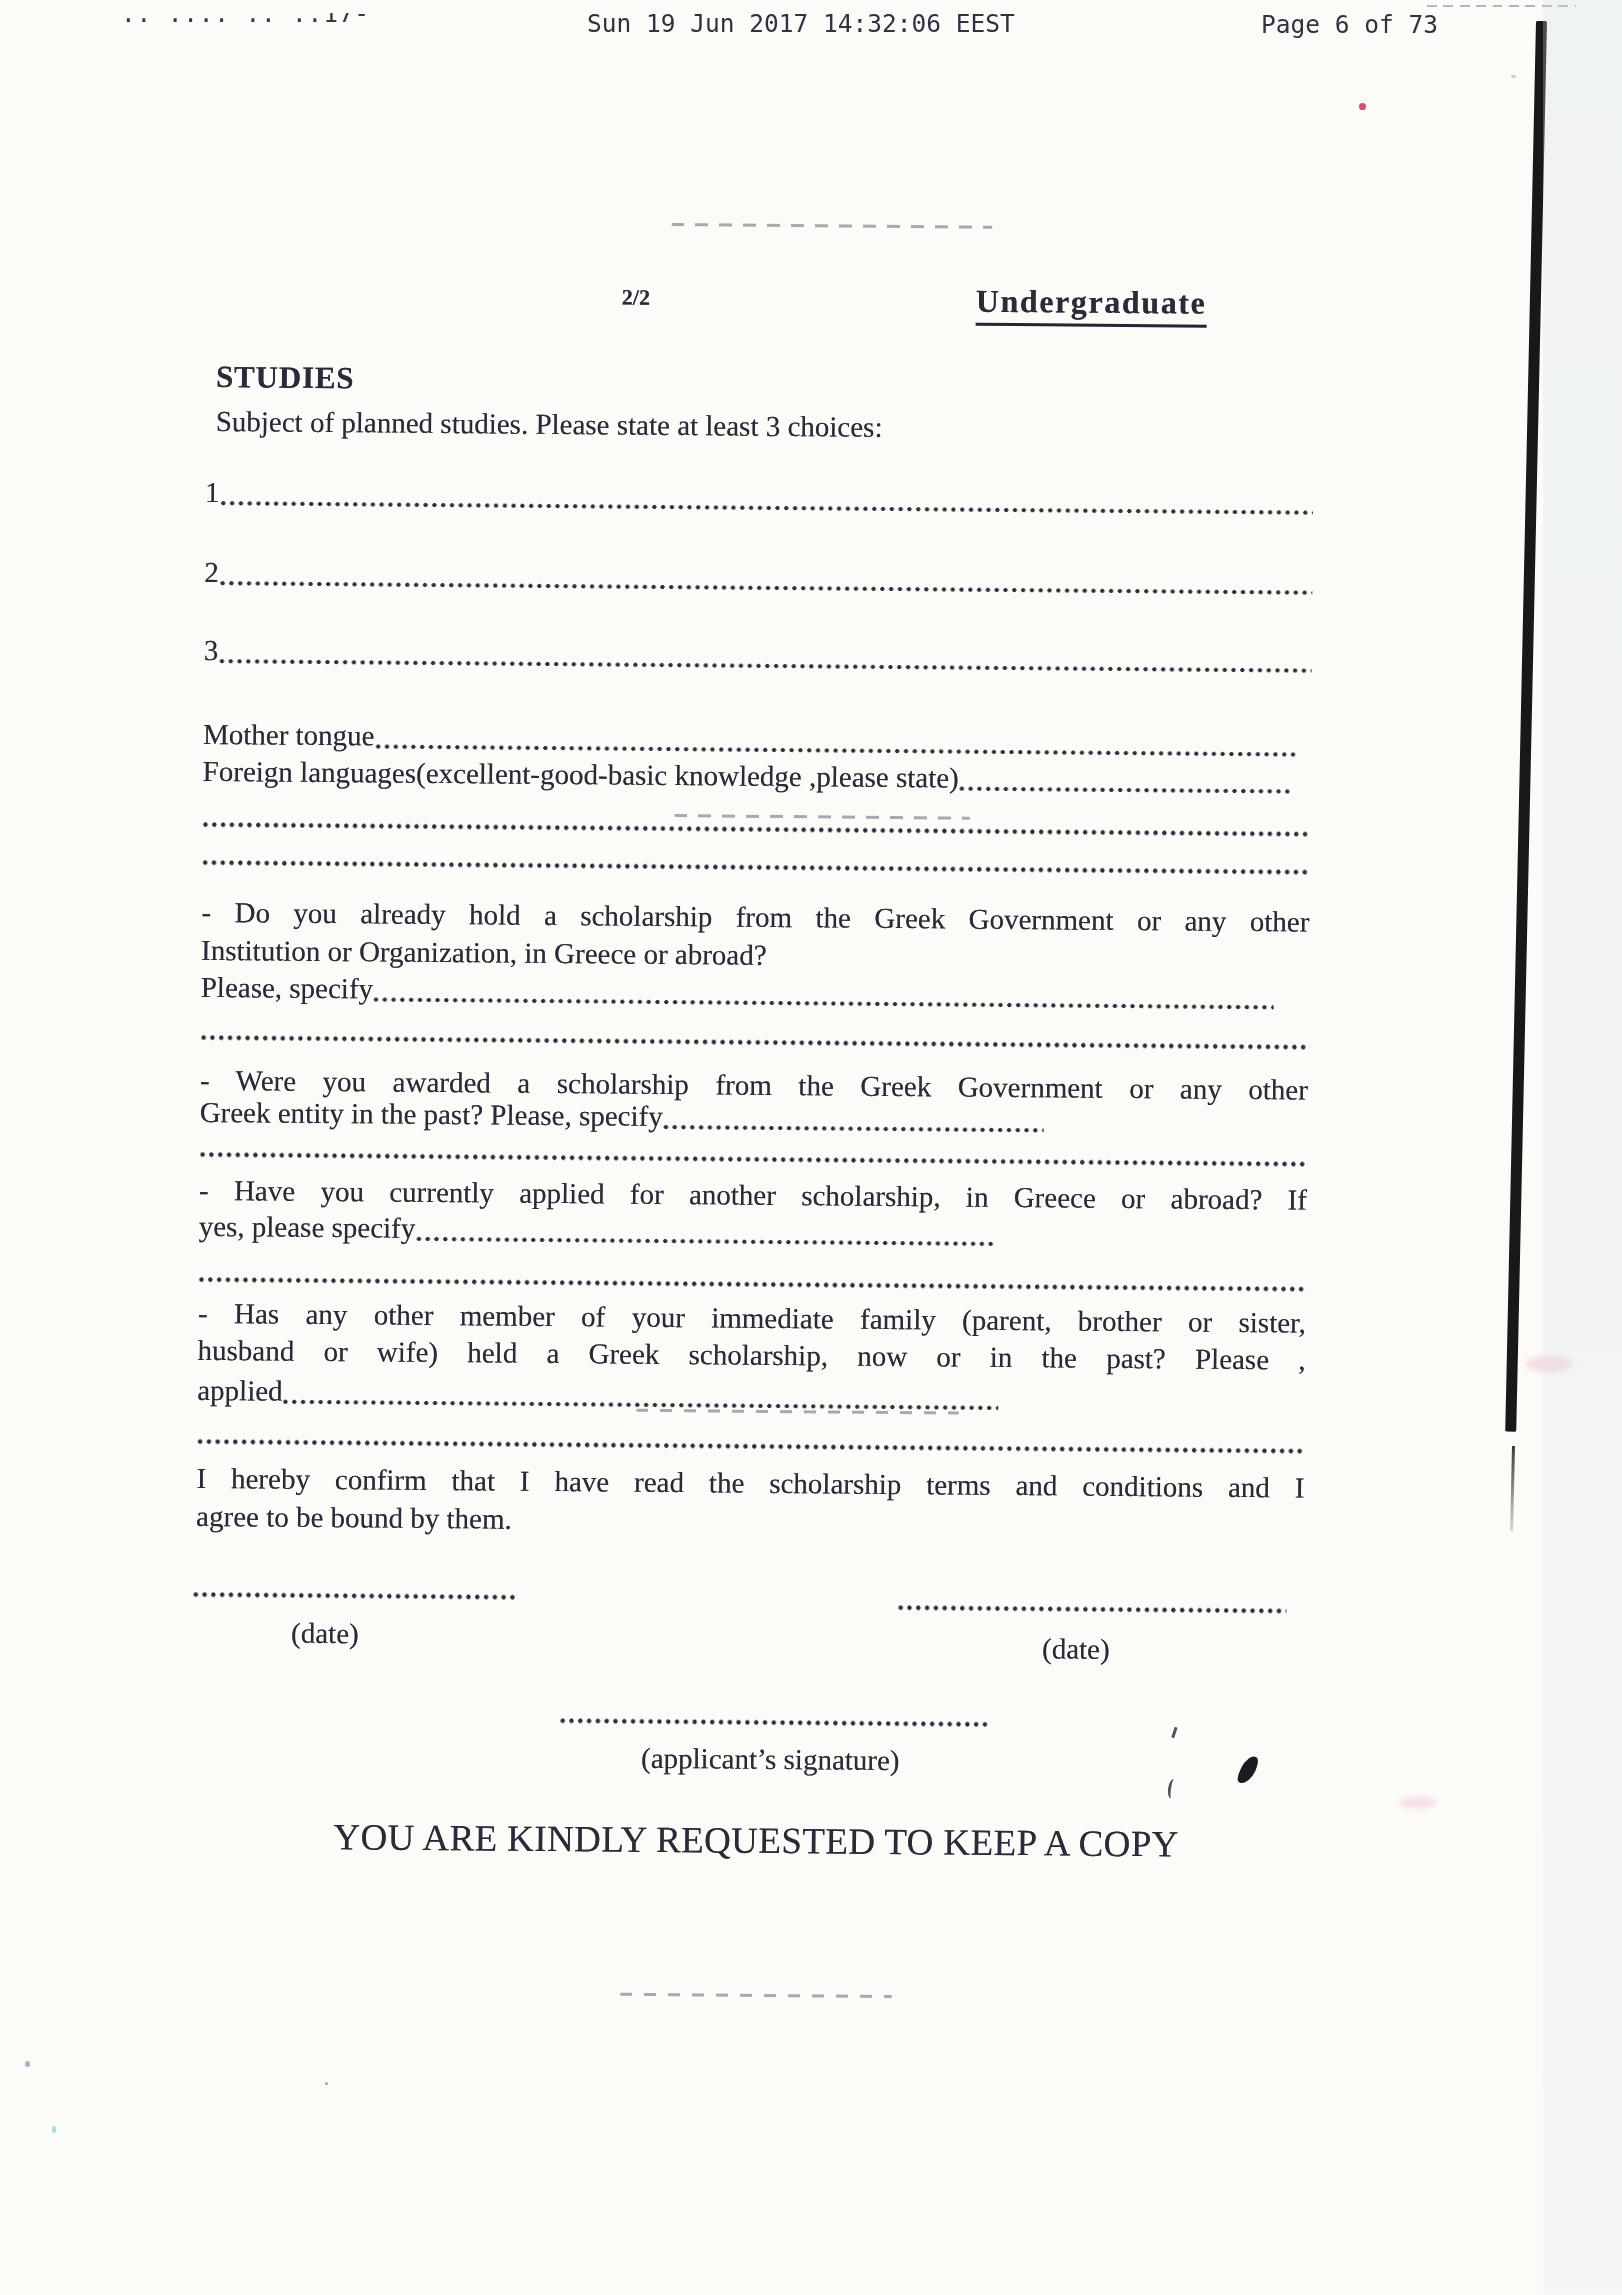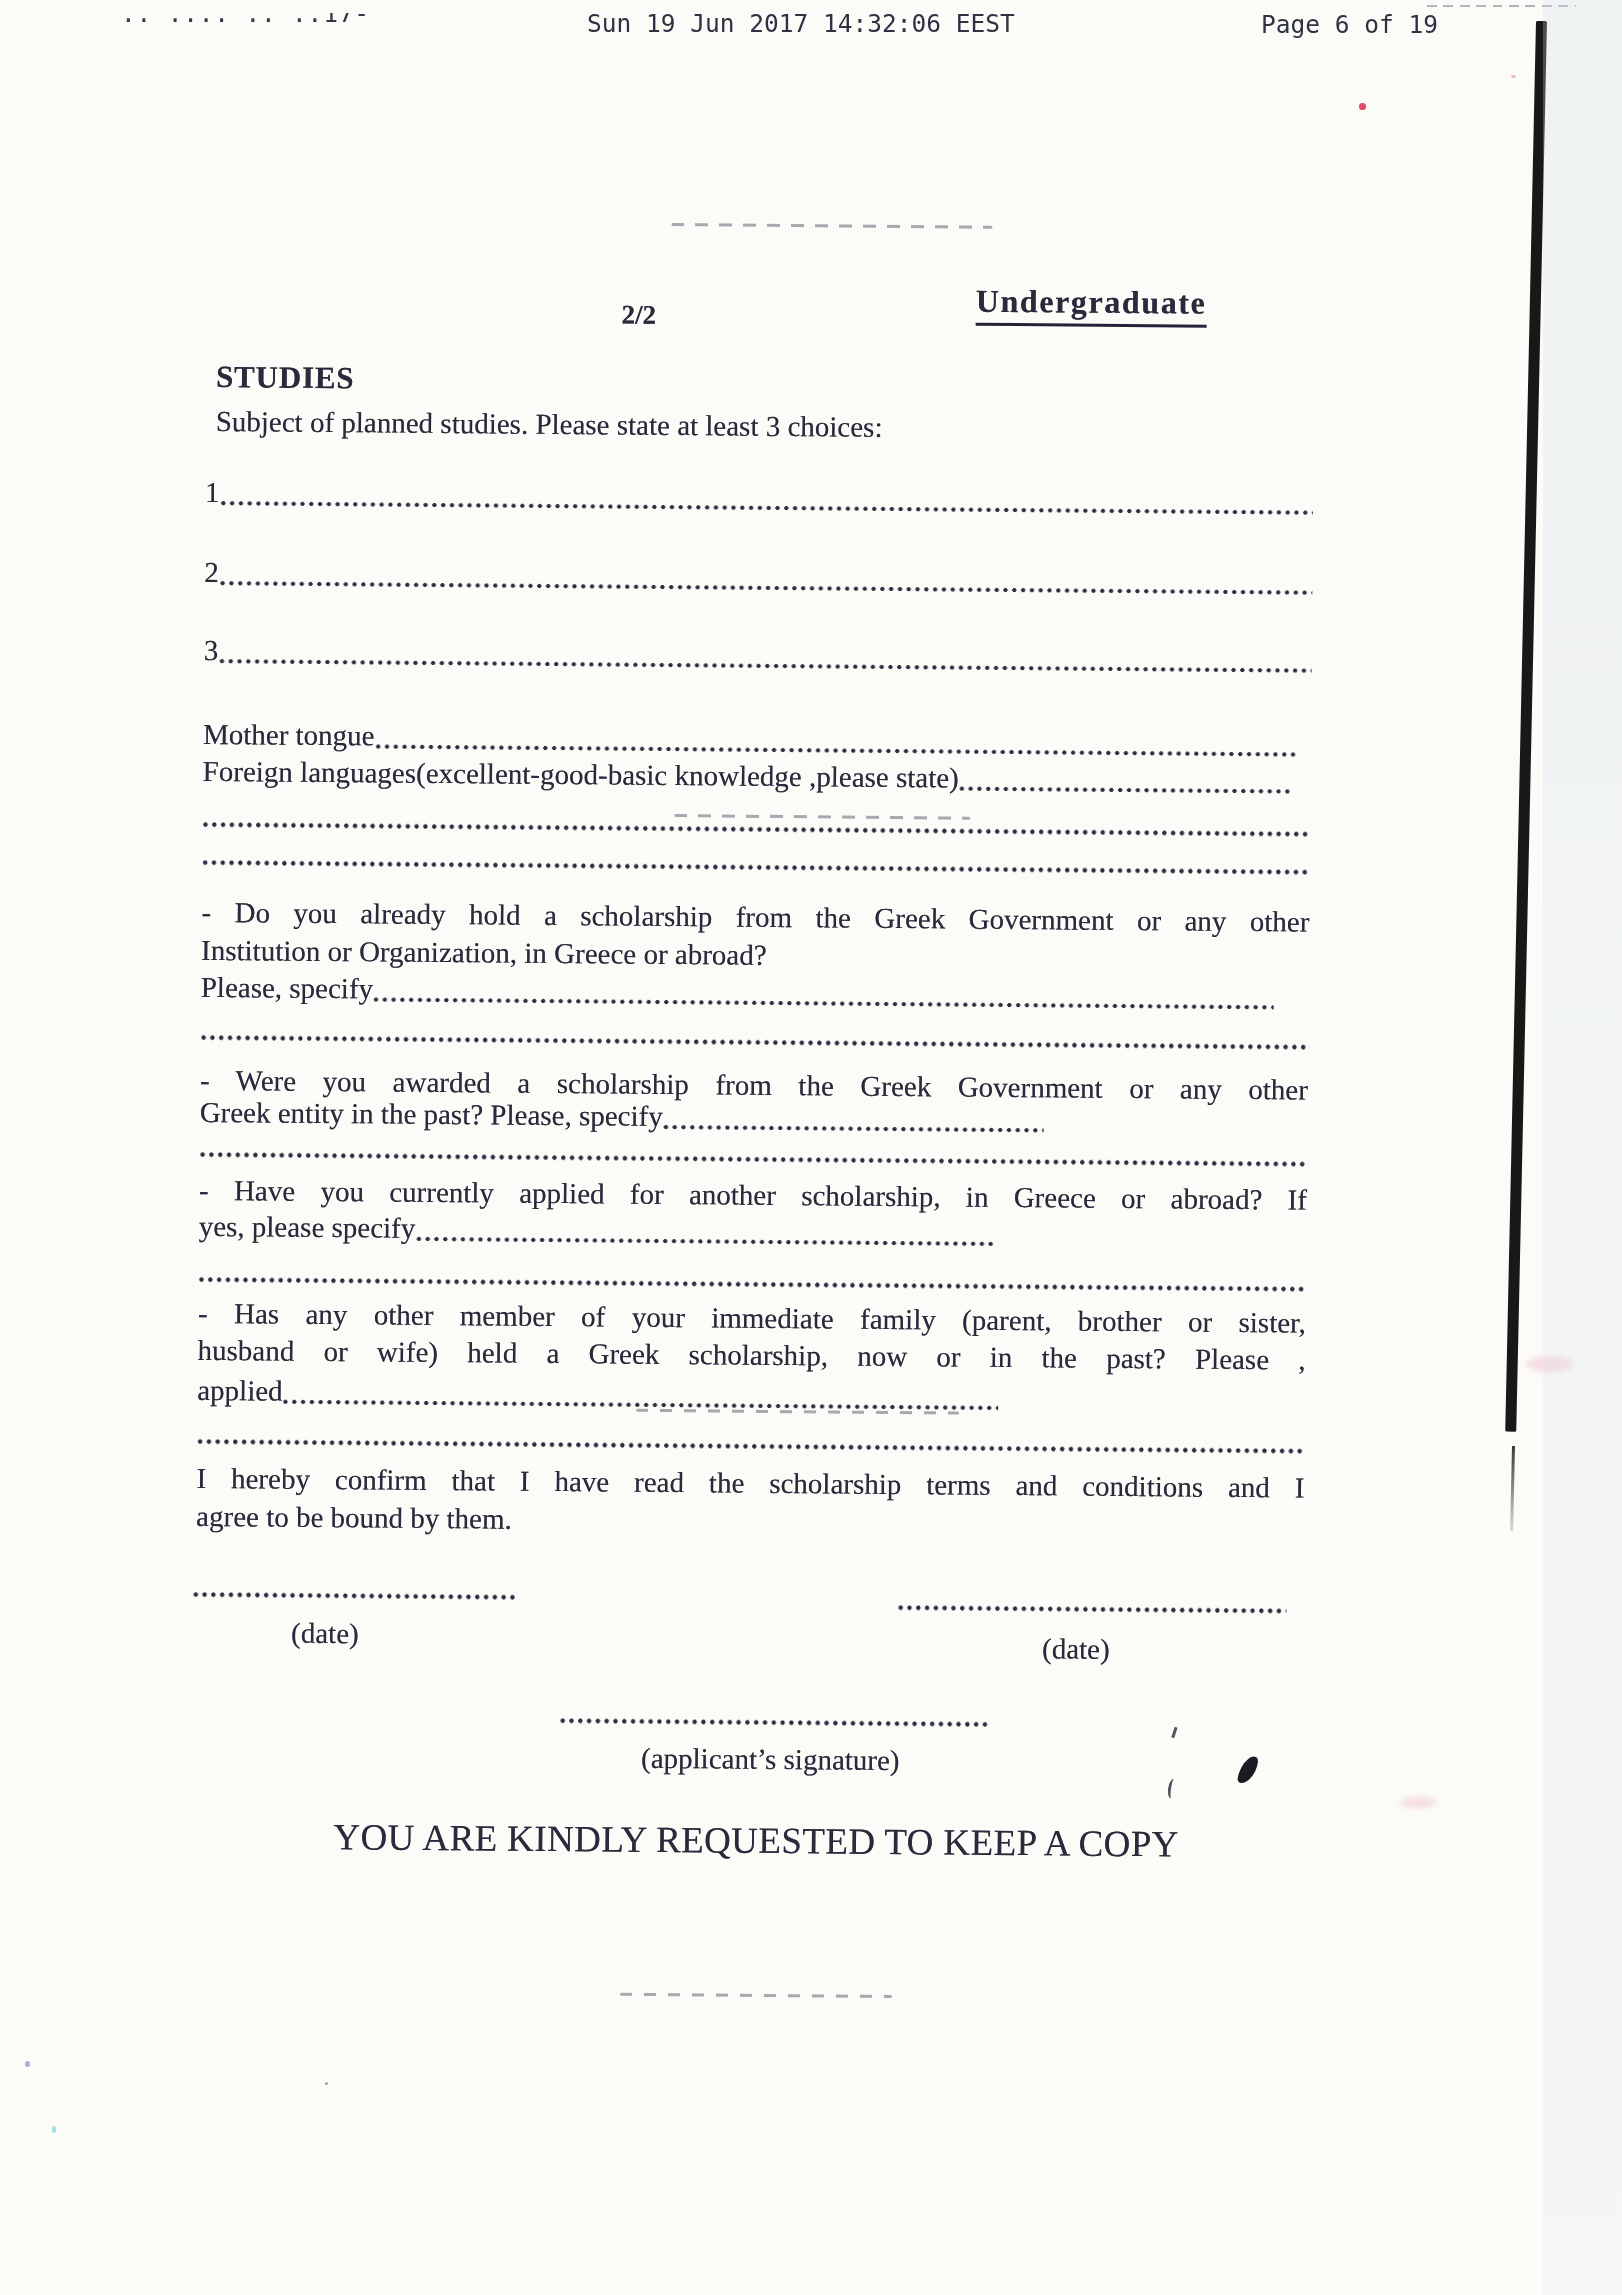--- a/index.html
+++ b/index.html
@@ -56,28 +56,28 @@
 </style>
 </head>
 <body>
 
 <div class="page">
 
   <div class="fax-id-clip">
     <span>.. .... .. ..17-0033973-0021</span>
   </div>
   <div class="fax" style="left:587px;top:6.5px;">Sun 19 Jun 2017 14:32:06 EEST</div>
-  <div class="fax" style="left:1261px;top:8.2px;">Page 6 of 19</div>
+  <div class="fax" style="left:1261px;top:8.2px;">Page 6 of 73</div>
   <div class="topright-dash"></div>
 
   <div class="sheet">
 
     <div class="ghost-dash" style="left:671px;top:219px;width:321px;"></div>
 
-    <div class="line bold" style="left:622px;top:292px;font-size:27px;">2/2</div>
+    <div class="line bold" style="left:622px;top:275px;font-size:22px;">2/2</div>
     <div class="line bold underlined" style="left:976px;top:275px;font-size:32px;">Undergraduate</div>
 
     <div class="line bold" style="left:217px;top:358px;font-size:31px;letter-spacing:0.8px;">STUDIES</div>
     <div class="line" style="left:217px;top:402px;">Subject of planned studies. Please state at least 3 choices:</div>
 
     <div class="row" style="left:207px;top:473px;width:1108px;">
       <span class="lbl">1</span>
       <span class="dots"></span>
     </div>
     <div class="row" style="left:207px;top:553px;width:1108px;">

